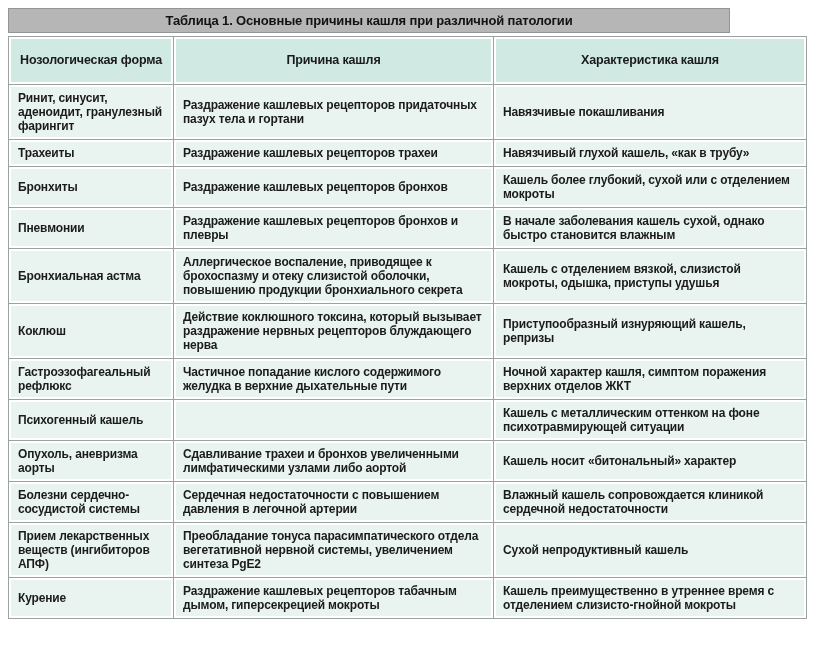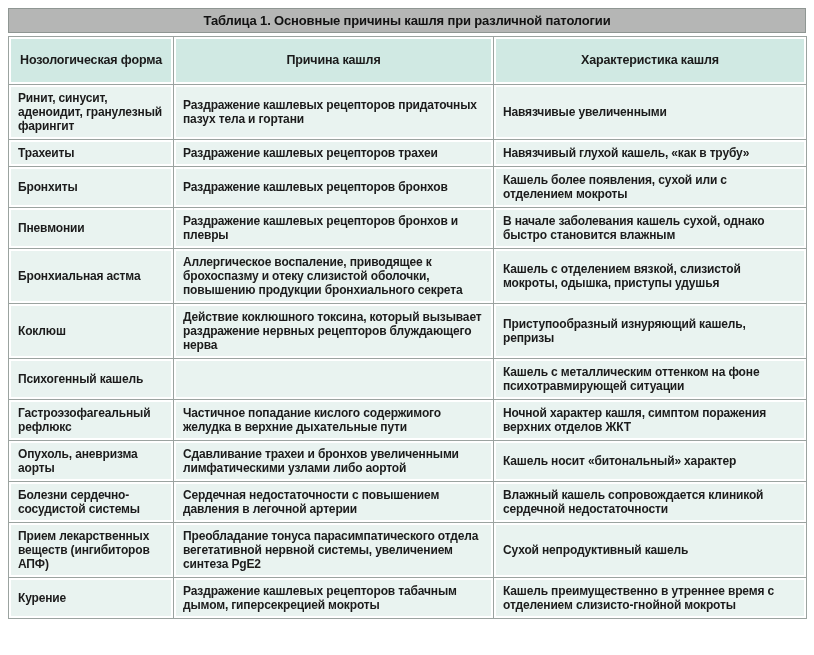--- a/index.html
+++ b/index.html
@@ -13,21 +13,21 @@
   }
   .page {
     box-sizing: border-box;
     width: 814px;
     height: 655px;
     padding: 8px 8px 0 8px;
     overflow: hidden;
   }
   .title-bar {
     box-sizing: border-box;
-    width: 798px;
+    width: 722px;
     background: #b5b6b5;
     border: 1px solid #8f9693;
     color: #121212;
     font-weight: bold;
     font-size: 13px;
     letter-spacing: -0.15px;
     text-align: center;
     padding: 4px 6px;
     margin-bottom: 3px;
   }
@@ -76,56 +76,56 @@
       <tr>
         <th>Нозологическая форма</th>
         <th>Причина кашля</th>
         <th>Характеристика кашля</th>
       </tr>
     </thead>
     <tbody id="rows">
         <tr>
           <td>Ринит, синусит, аденоидит, гранулезный фарингит</td>
           <td>Раздражение кашлевых рецепторов придаточных пазух тела и гортани</td>
-          <td>Навязчивые увеличенными</td>
+          <td>Навязчивые покашливания</td>
         </tr>
         <tr>
           <td>Трахеиты</td>
           <td>Раздражение кашлевых рецепторов трахеи</td>
           <td>Навязчивый глухой кашель, «как в трубу»</td>
         </tr>
         <tr>
           <td>Бронхиты</td>
           <td>Раздражение кашлевых рецепторов бронхов</td>
-          <td>Кашель более появления, сухой или с отделением мокроты</td>
+          <td>Кашель более глубокий, сухой или с отделением мокроты</td>
         </tr>
         <tr>
           <td>Пневмонии</td>
           <td>Раздражение кашлевых рецепторов бронхов и плевры</td>
           <td>В начале заболевания кашель сухой, однако быстро становится влажным</td>
         </tr>
         <tr>
           <td>Бронхиальная астма</td>
           <td>Аллергическое воспаление, приводящее к брохоспазму и отеку слизистой оболочки, повышению продукции бронхиального секрета</td>
           <td>Кашель с отделением вязкой, слизистой мокроты, одышка, приступы удушья</td>
         </tr>
         <tr>
           <td>Коклюш</td>
           <td>Действие коклюшного токсина, который вызывает раздражение нервных рецепторов блуждающего нерва</td>
           <td>Приступообразный изнуряющий кашель, репризы</td>
         </tr>
         <tr>
+          <td>Гастроэзофагеальный рефлюкс</td>
+          <td>Частичное попадание кислого содержимого желудка в верхние дыхательные пути</td>
+          <td>Ночной характер кашля, симптом поражения верхних отделов ЖКТ</td>
+        </tr>
+        <tr>
           <td>Психогенный кашель</td>
           <td></td>
           <td>Кашель с металлическим оттенком на фоне психотравмирующей ситуации</td>
-        </tr>
-        <tr>
-          <td>Гастроэзофагеальный рефлюкс</td>
-          <td>Частичное попадание кислого содержимого желудка в верхние дыхательные пути</td>
-          <td>Ночной характер кашля, симптом поражения верхних отделов ЖКТ</td>
         </tr>
         <tr>
           <td>Опухоль, аневризма аорты</td>
           <td>Сдавливание трахеи и бронхов увеличенными лимфатическими узлами либо аортой</td>
           <td>Кашель носит «битональный» характер</td>
         </tr>
         <tr>
           <td>Болезни сердечно-сосудистой системы</td>
           <td>Сердечная недостаточности с повышением давления в легочной артерии</td>
           <td>Влажный кашель сопровождается клиникой сердечной недостаточности</td>

